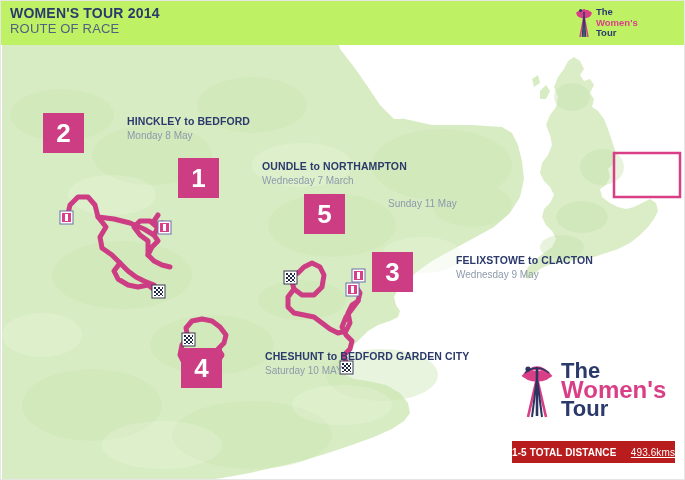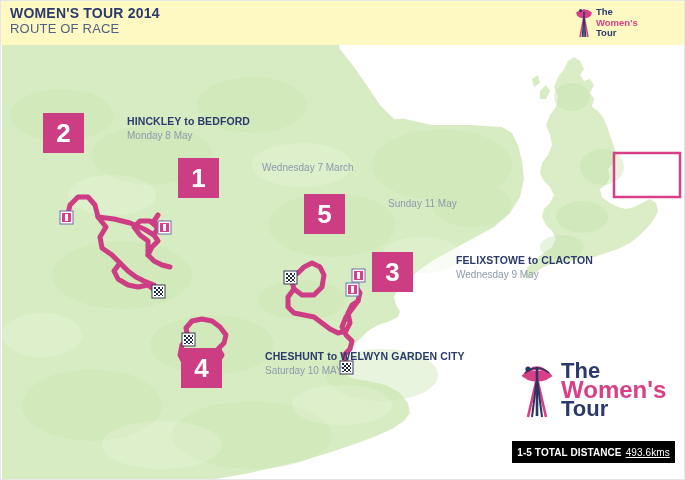--- a/index.html
+++ b/index.html
@@ -14,21 +14,21 @@
     position:absolute;inset:0;
     width:685px;height:480px;
     border:1px solid #e6e6e6;
     box-sizing:border-box;
     overflow:hidden;
   }
 
   
   .header{
     position:absolute;left:0;top:0;width:685px;height:44px;
-    background:#fef9c3;
+    background:#bef264;
   }
   .title{
     position:absolute;left:9px;top:4px;
     font-size:14px;font-weight:bold;letter-spacing:.2px;
     color:#2b3a6b;
     white-space:nowrap;
   }
   .subtitle{
     position:absolute;left:9px;top:20px;
     font-size:13px;font-weight:normal;letter-spacing:.2px;
@@ -93,23 +93,23 @@
     position:absolute;left:44px;top:0px;
     line-height:23px;
   }
   .bt-the{font-size:22px;font-weight:bold;color:#2b3a6b;display:block;}
   .bt-womens{font-size:24px;font-weight:bold;color:#d93f87;display:block;margin-top:-4px;}
   .bt-tour{font-size:22px;font-weight:bold;color:#2b3a6b;display:block;margin-top:-4px;}
 
   .distance-bar{
     position:absolute;left:511px;top:440px;
     width:163px;height:22px;
-    background:#000000;
+    background:#b91c1c;
     color:#ffffff;
-    display:flex;align-items:center;justify-content:center;
+    display:flex;align-items:center;justify-content:space-between;
     font-size:10px;
     letter-spacing:.1px;
   }
   .distance-bar .dlabel{font-weight:bold;}
   .distance-bar .dval{font-weight:normal;margin-left:4px;text-decoration:underline;}
 </style>
 </head>
 <body>
 
 <div id="page">
@@ -336,20 +336,21 @@
       <div class="badge">2</div>
       <div class="stage-text">
         <div class="stage-name">HINCKLEY to BEDFORD</div>
         <div class="stage-date">Monday 8 May</div>
       </div>
     </div>
 
     <div class="stage" style="left:176px;top:113px;">
       <div class="badge">1</div>
       <div class="stage-text">
+        <div class="stage-name">OUNDLE to NORTHAMPTON</div>
         <div class="stage-date">Wednesday 7 March</div>
       </div>
     </div>
 
     <div class="stage" style="left:302px;top:149px;">
       <div class="badge">5</div>
       <div class="stage-text">
         <div class="stage-date">Sunday 11 May</div>
       </div>
     </div>
@@ -358,21 +359,21 @@
       <div class="badge">3</div>
       <div class="stage-text">
         <div class="stage-name">FELIXSTOWE to CLACTON</div>
         <div class="stage-date">Wednesday 9 May</div>
       </div>
     </div>
 
     <div class="stage" style="left:179px;top:303px;">
       <div class="badge">4</div>
       <div class="stage-text">
-        <div class="stage-name">CHESHUNT to WELWYN GARDEN CITY</div>
+        <div class="stage-name">CHESHUNT to BEDFORD GARDEN CITY</div>
         <div class="stage-date">Saturday 10 MAY</div>
       </div>
     </div>
 
   </div>
 
   <div class="brand">
     <svg class="brand-mark" width="40" height="58" viewBox="0 0 40 58">
       <path d="M6,16 Q20,-2 34,16" fill="none" stroke="#d93f87" stroke-width="3.4"></path>
       <ellipse cx="20" cy="15" rx="13" ry="5.5" fill="#d93f87"></ellipse>

